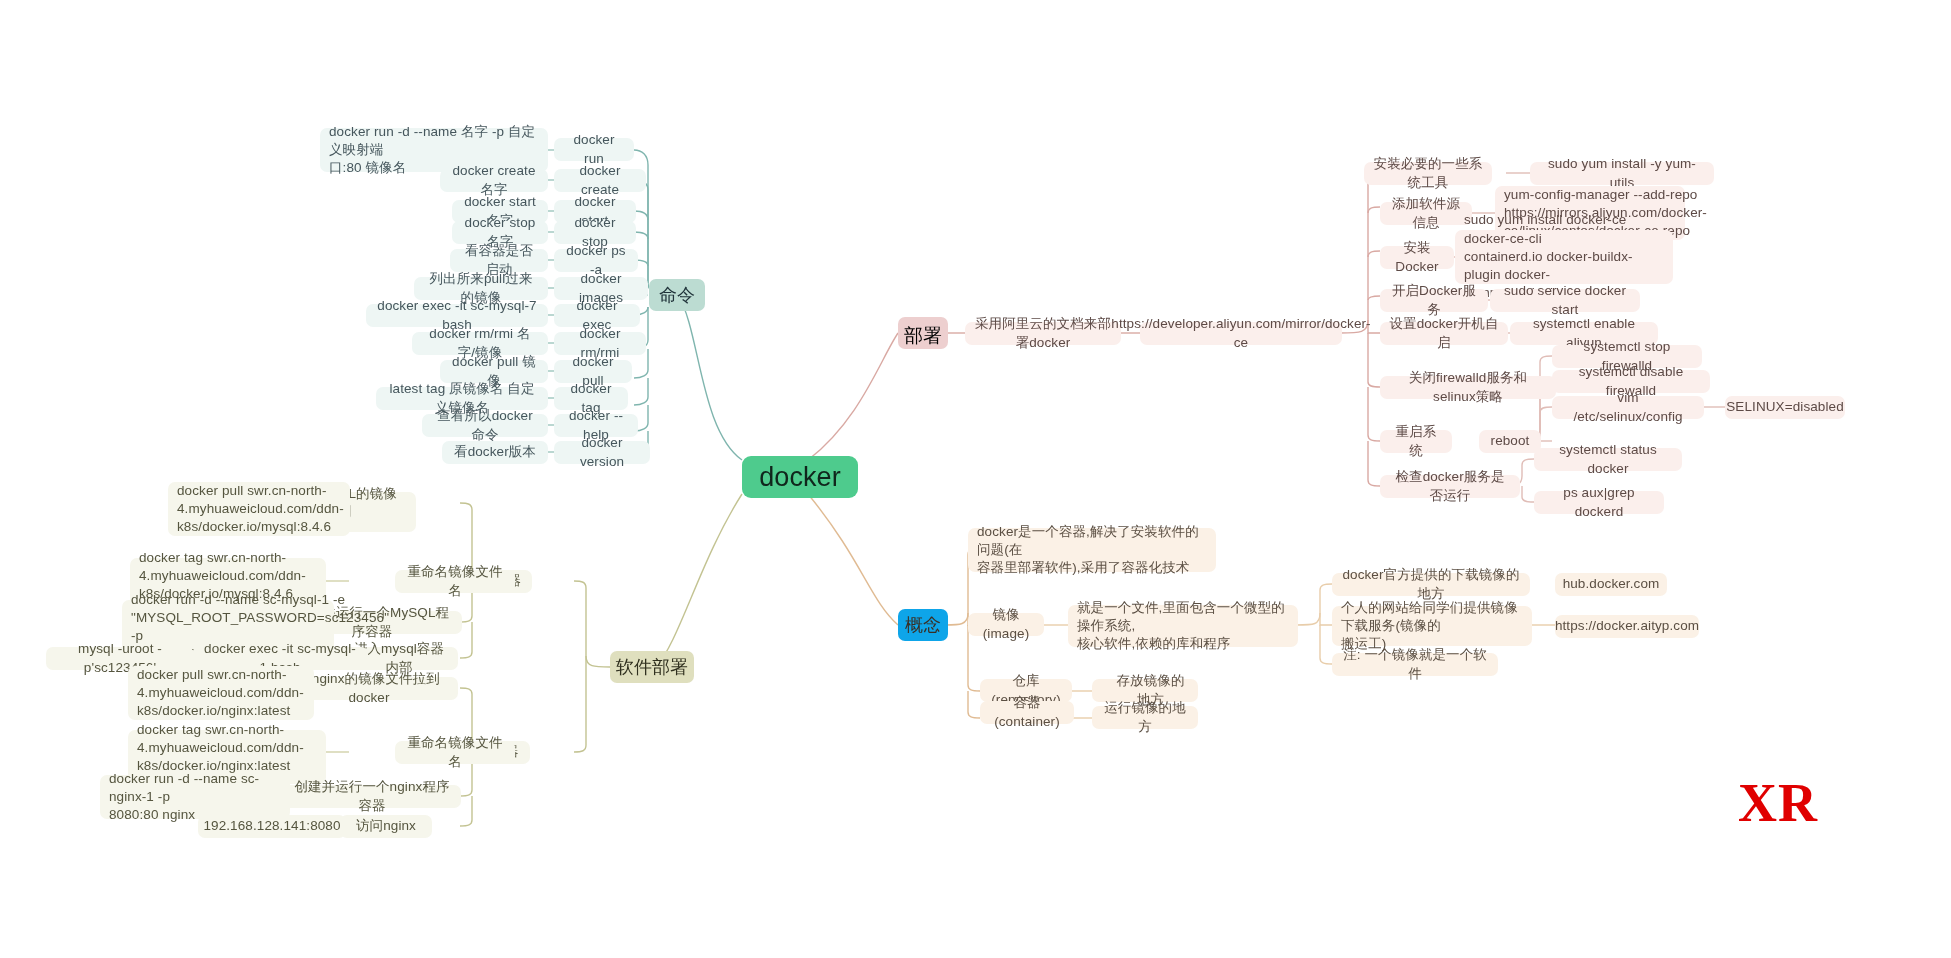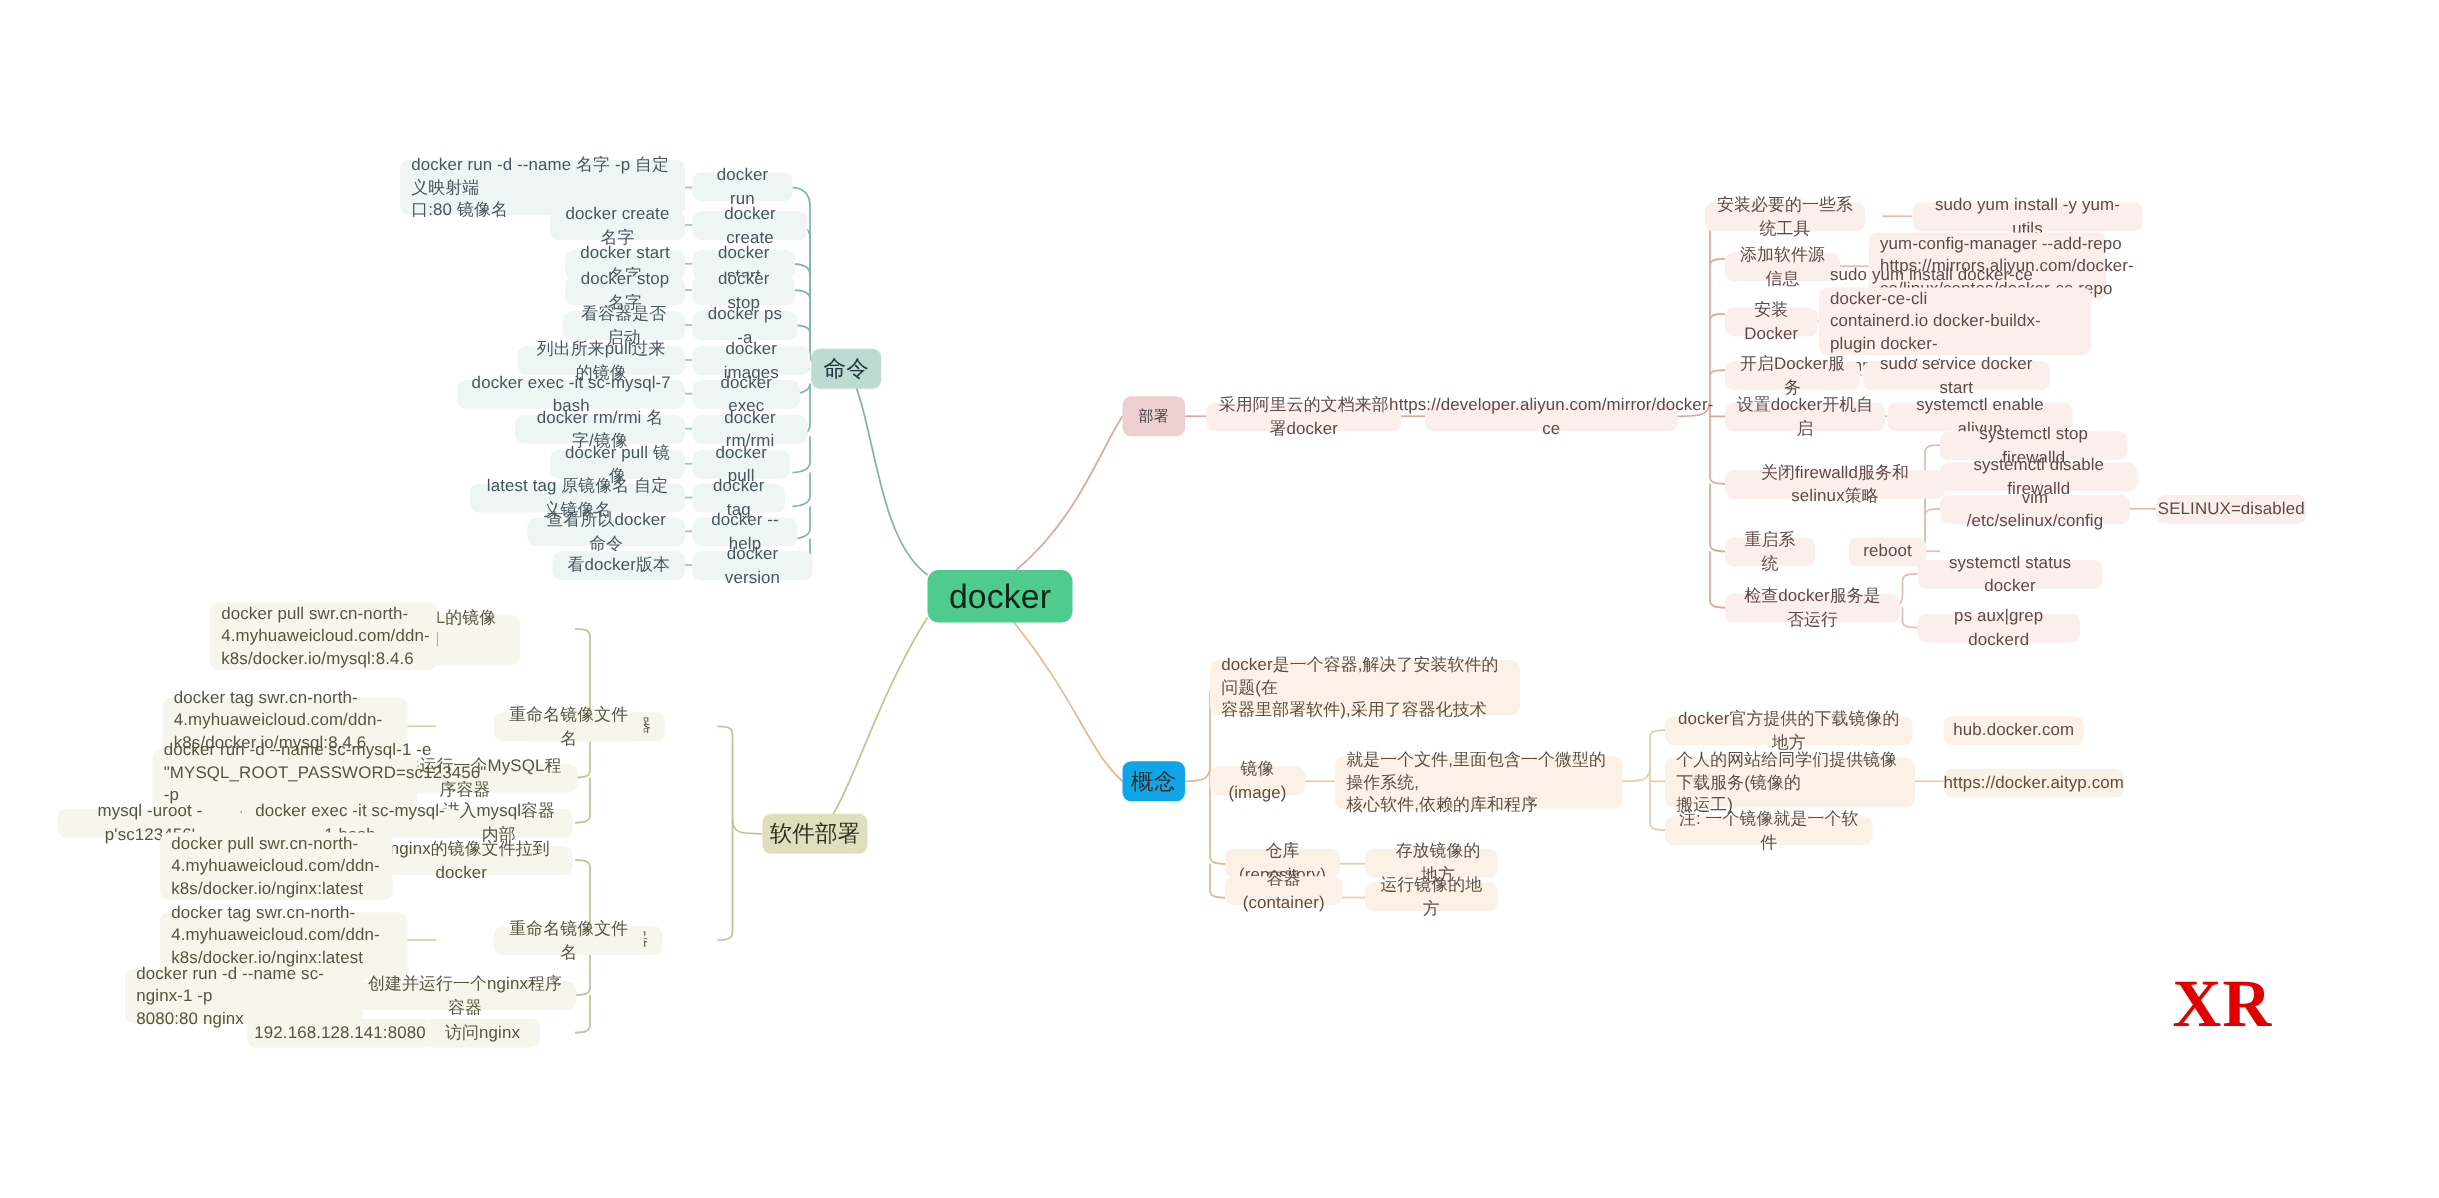--- a/index.html
+++ b/index.html
@@ -8,21 +8,21 @@
   #canvas{position:absolute;inset:0;width:1951px;height:958px;}
   svg.links{position:absolute;left:0;top:0;width:1951px;height:958px;pointer-events:none;}
   .node{position:absolute;box-sizing:border-box;border-radius:7px;
         display:flex;align-items:center;line-height:1.35;
         white-space:pre-line;letter-spacing:.1px;}
   
   .root{background:#4ECB8D;color:#10261c;border-radius:9px;
         font-size:27px;justify-content:center;font-weight:400;}
   
   .b-cmd{background:#bcdcd2;color:#20333a;font-size:18px;justify-content:center;}
-  .b-dep{background:#edcfcf;color:#404040;font-size:12px;justify-content:center;}
+  .b-dep{background:#edcfcf;color:#000000;font-size:19px;justify-content:center;align-items:flex-end;}
   .b-con{background:#0ea5e9;color:#3a2e22;font-size:18px;justify-content:center;}
   .b-soft{background:#dfdfbe;color:#30301f;font-size:18px;justify-content:center;}
   
   .lf{font-size:13.5px;padding:5px 9px;}
   .cmd   {background:#eef6f4;color:#45565c;}
   .dep   {background:#fbefec;color:#5d4a46;}
   .con   {background:#fbf1e6;color:#5b4f43;}
   .soft  {background:#f6f6ec;color:#55553f;}
   .ta-l{justify-content:flex-start;text-align:left;}
   .ta-c{justify-content:center;text-align:center;}

